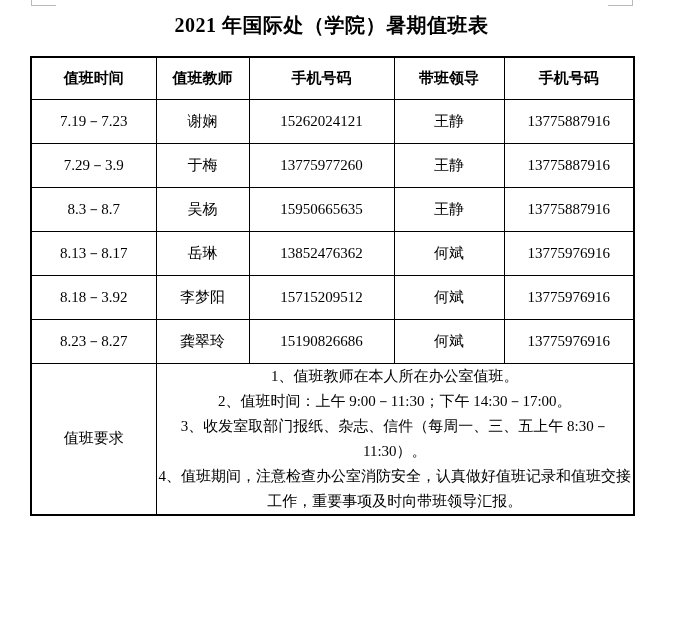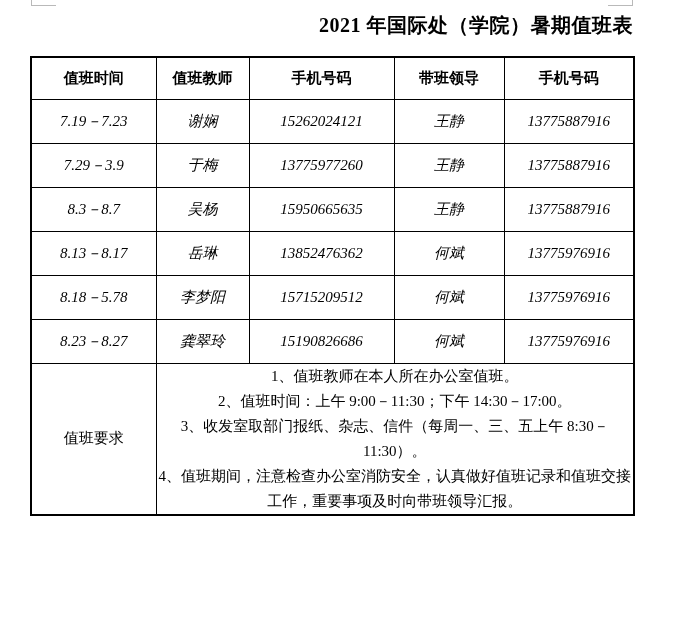--- a/index.html
+++ b/index.html
@@ -24,21 +24,21 @@
     border-bottom: 1px solid #b9b9b9;
   }
   .mark-left  { left: 31px;  border-left: 1px solid #b9b9b9; }
   .mark-right { left: 608px; border-right: 1px solid #b9b9b9; }
 
   .doc-title {
     position: absolute;
     top: 12px;
     left: 30px;
     width: 603px;
-    text-align: right;
+    text-align: center;
     font-size: 20px;
     font-weight: bold;
     letter-spacing: 0.5px;
     white-space: nowrap;
   }
 
   table.duty {
     position: absolute;
     top: 56px;
     left: 30px;
@@ -51,21 +51,21 @@
     border: 1px solid #000000;
     text-align: center;
     vertical-align: middle;
     font-size: 15px;
     font-weight: normal;
     padding: 0;
     overflow: hidden;
   }
   table.duty thead tr { height: 42px; }
   table.duty thead th { font-weight: bold; }
-  table.duty tbody tr.data-row { height: 44px; font-style: italic; }
+  table.duty tbody tr.data-row { height: 44px; }
   table.duty tr.req-row { height: 128px; }
   td.req-label { font-size: 15px; }
   td.req-content {
     text-align: left;
     vertical-align: top;
     padding: 8px 8px 0 8px;
   }
   td.req-content .req-line {
     font-size: 15px;
     line-height: 25px;
@@ -124,21 +124,21 @@
       <td>13775887916</td>
     </tr>
     <tr class="data-row">
       <td>8.13－8.17</td>
       <td>岳琳</td>
       <td>13852476362</td>
       <td>何斌</td>
       <td>13775976916</td>
     </tr>
     <tr class="data-row">
-      <td>8.18－5.78</td>
+      <td>8.18－3.92</td>
       <td>李梦阳</td>
       <td>15715209512</td>
       <td>何斌</td>
       <td>13775976916</td>
     </tr>
     <tr class="data-row">
       <td>8.23－8.27</td>
       <td>龚翠玲</td>
       <td>15190826686</td>
       <td>何斌</td>

